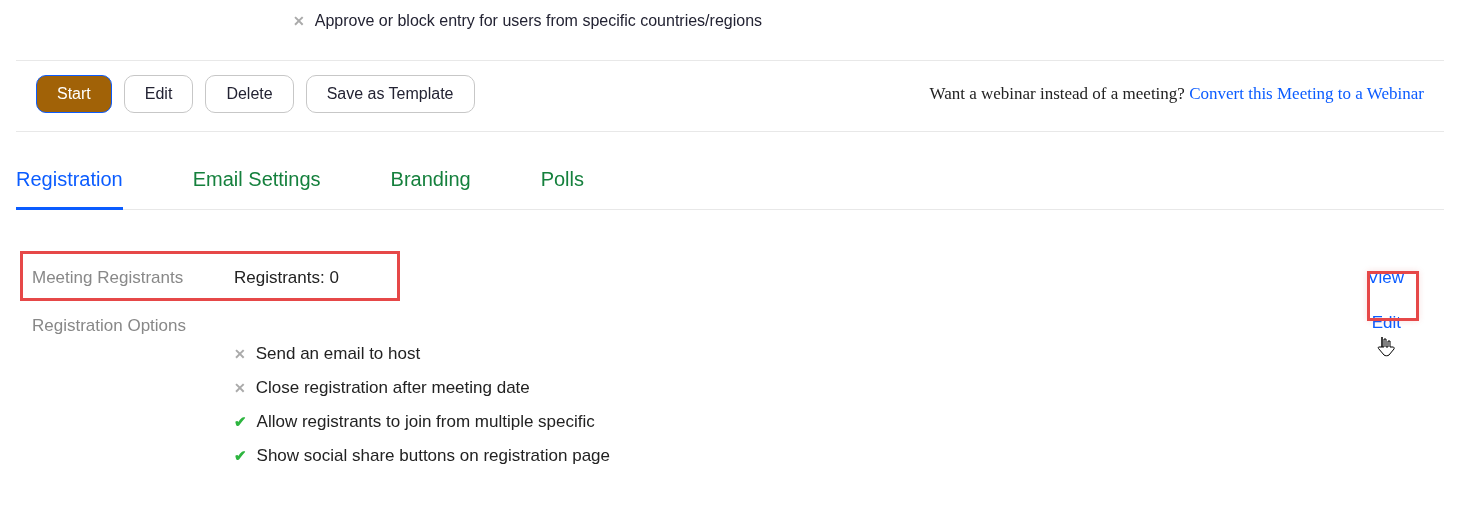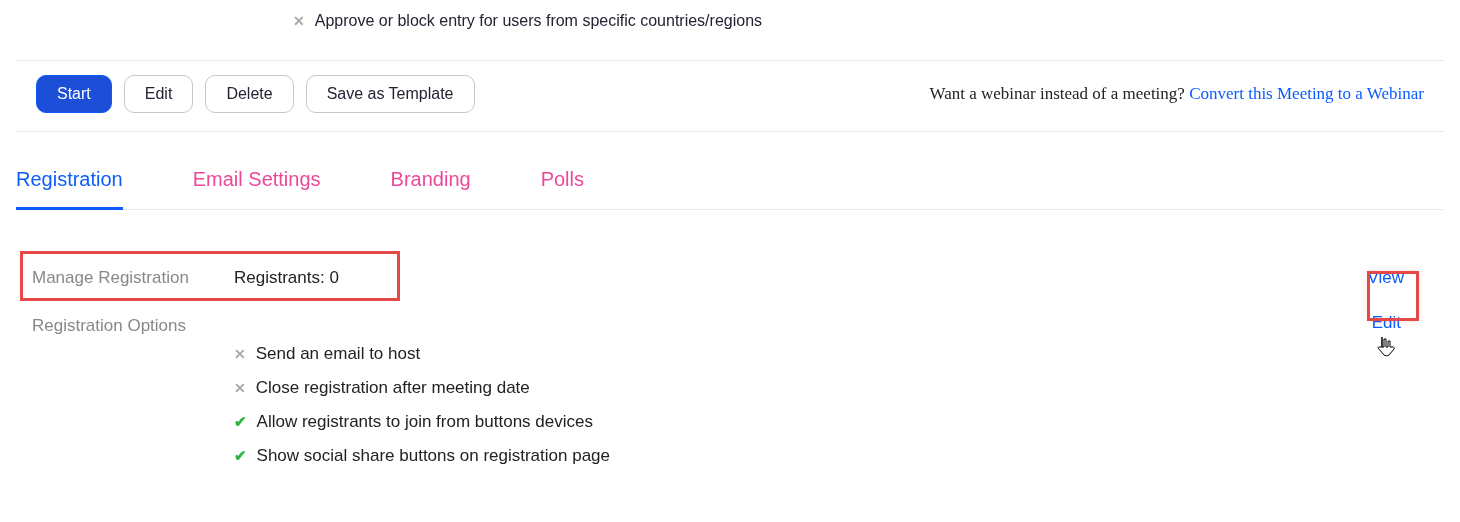--- a/index.html
+++ b/index.html
@@ -47,21 +47,21 @@
     .btn {
       padding: 9px 20px;
       border-radius: 10px;
       font-size: 16px;
       cursor: pointer;
       border: 1px solid #c7c7c7;
       background: #fff;
       color: #232333;
     }
     .btn-primary {
-      background: #1d4ed8;
+      background: #a16207;
       border: 1px solid #0b5cff;
       color: #fff;
       font-weight: 500;
     }
     .convert-text {
       font-size: 17px;
       color: #222;
       font-family: Liberation Serif, serif;
     }
     .convert-link {
@@ -70,21 +70,21 @@
       cursor: pointer;
     }
     .tabs {
       display: flex;
       gap: 70px;
       padding: 36px 0 0 0;
       border-bottom: 1px solid #e8e8e8;
     }
     .tab {
       font-size: 20px;
-      color: #ec4899;
+      color: #15803d;
       padding-bottom: 16px;
       cursor: pointer;
     }
     .tab.active {
       color: #0b5cff;
       border-bottom: 3px solid #0b5cff;
       margin-bottom: -1px;
     }
     .reg-section {
       position: relative;
@@ -185,40 +185,40 @@
   <div class="tabs">
     <div class="tab active">Registration</div>
     <div class="tab">Email Settings</div>
     <div class="tab">Branding</div>
     <div class="tab">Polls</div>
   </div>
 
   <div class="reg-section">
 
     <div class="row" style="margin-top:20px;">
-      <div class="row-label">Manage Registration</div>
+      <div class="row-label">Meeting Registrants</div>
       <div class="row-value">Registrants: 0</div>
       <div class="row-action">View</div>
     </div>
 
     <div class="row">
       <div class="row-label">Registration Options</div>
       <div class="row-value">
         <div class="options-list">
           <div class="option-item">
             <span class="x-icon">✕</span>
             <span>Send an email to host</span>
           </div>
           <div class="option-item">
             <span class="x-icon">✕</span>
             <span>Close registration after meeting date</span>
           </div>
           <div class="option-item">
             <span class="check-icon">✔</span>
-            <span>Allow registrants to join from buttons devices</span>
+            <span>Allow registrants to join from multiple specific</span>
           </div>
           <div class="option-item">
             <span class="check-icon">✔</span>
             <span>Show social share buttons on registration page</span>
           </div>
         </div>
       </div>
       <div class="row-action row-action-edit">Edit</div>
     </div>
 

